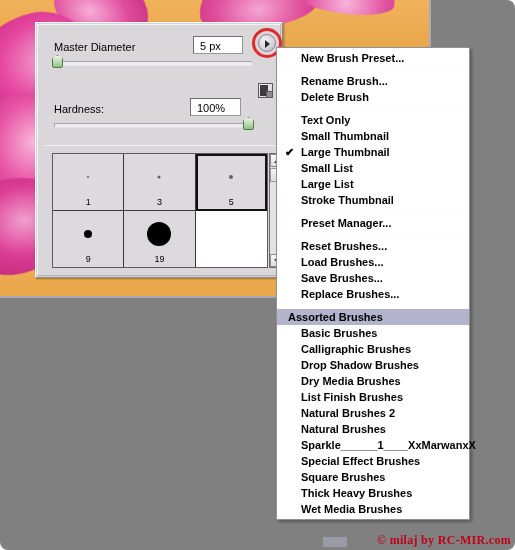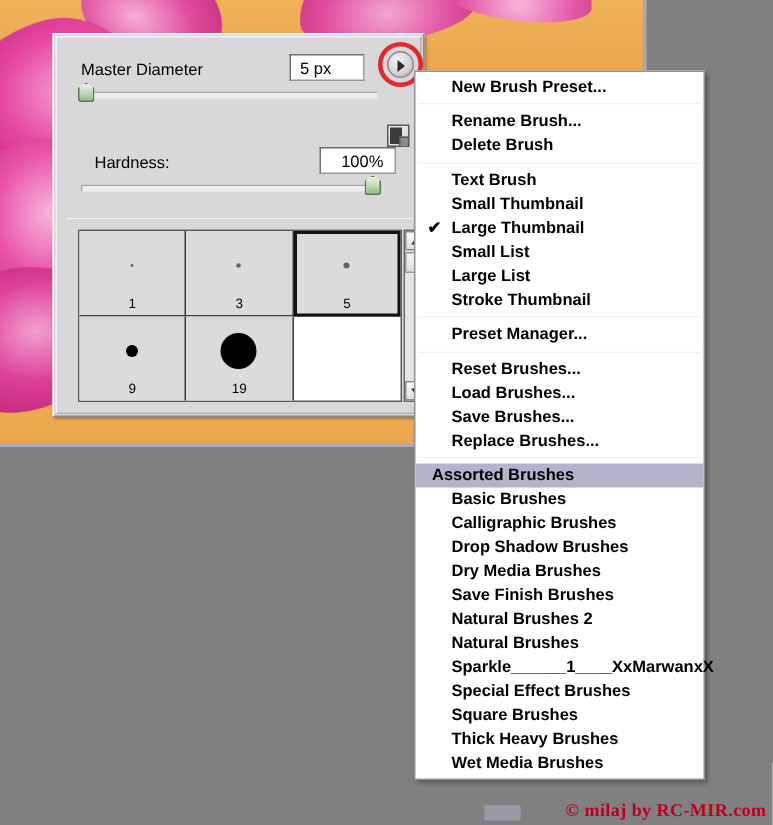--- a/index.html
+++ b/index.html
@@ -6,20 +6,21 @@
   html, body {
     margin: 0; padding: 0;
     width: 515px; height: 550px;
     overflow: hidden;
     font-family: "Liberation Sans", sans-serif;
   }
   #root {
     position: relative;
     width: 515px; height: 550px;
     background: #808080;
+    border-radius: 8px;
   }
 
   
   .canvas-doc {
     position: absolute;
     left: 0; top: 0;
     width: 429px; height: 296px;
     background: #e8a446;
     overflow: hidden;
   }
@@ -107,37 +108,37 @@
     border-bottom-color:#b6b3b6;
   }
   .lbl {
     position: absolute;
     font-size: 11px;
     color: #000;
     white-space: nowrap;
     font-family: "Liberation Sans", sans-serif;
   }
   .lbl-master { left: 16px; top: 16px; }
-  .lbl-hardness { left: 16px; top: 78px; margin-left: 9px; }
+  .lbl-hardness { left: 16px; top: 78px; }
 
   .numbox {
     position: absolute;
     background: #ffffff;
     border: 1px solid #9a979a;
     border-top-color:#6f6c6f;
     border-left-color:#6f6c6f;
     font-size: 11px;
     color: #000;
     padding: 1px 0 0 6px;
     height: 18px;
     line-height: 16px;
     font-family: "Liberation Sans", sans-serif;
   }
   .numbox-dia { left: 155px; top: 11px; width: 50px; }
-  .numbox-hard { left: 175px; top: 73px; width: 51px; text-align: center; }
+  .numbox-hard { left: 152px; top: 73px; width: 51px; }
 
   .slider-track {
     position: absolute;
     height: 5px;
     background: #ededf0;
     border: 1px solid #a5a2a8;
     border-right-color:#e4e2e6;
     border-bottom-color:#e4e2e6;
     border-radius: 1px;
   }
@@ -406,40 +407,40 @@
 
     </div>
   </div>
 
   <div class="ctx-menu" id="ctx-menu">
       <div class="mi"><span>New Brush Preset...</span></div>
       <div class="sep"></div>
       <div class="mi"><span>Rename Brush...</span></div>
       <div class="mi"><span>Delete Brush</span></div>
       <div class="sep"></div>
-      <div class="mi"><span>Text Brush</span></div>
+      <div class="mi"><span>Text Only</span></div>
       <div class="mi"><span>Small Thumbnail</span></div>
       <div class="mi"><span class="check">✔</span><span>Large Thumbnail</span></div>
       <div class="mi"><span>Small List</span></div>
       <div class="mi"><span>Large List</span></div>
       <div class="mi"><span>Stroke Thumbnail</span></div>
       <div class="sep"></div>
       <div class="mi"><span>Preset Manager...</span></div>
       <div class="sep"></div>
       <div class="mi"><span>Reset Brushes...</span></div>
       <div class="mi"><span>Load Brushes...</span></div>
       <div class="mi"><span>Save Brushes...</span></div>
       <div class="mi"><span>Replace Brushes...</span></div>
       <div class="sep"></div>
       <div class="mi highlighted"><span>Assorted Brushes</span></div>
       <div class="mi"><span>Basic Brushes</span></div>
       <div class="mi"><span>Calligraphic Brushes</span></div>
       <div class="mi"><span>Drop Shadow Brushes</span></div>
       <div class="mi"><span>Dry Media Brushes</span></div>
-      <div class="mi"><span>Save Finish Brushes</span></div>
+      <div class="mi"><span>List Finish Brushes</span></div>
       <div class="mi"><span>Natural Brushes 2</span></div>
       <div class="mi"><span>Natural Brushes</span></div>
       <div class="mi"><span>Sparkle______1____XxMarwanxX</span></div>
       <div class="mi"><span>Special Effect Brushes</span></div>
       <div class="mi"><span>Square Brushes</span></div>
       <div class="mi"><span>Thick Heavy Brushes</span></div>
       <div class="mi"><span>Wet Media Brushes</span></div>
     </div>
 
   <div class="wm-bar"></div>

